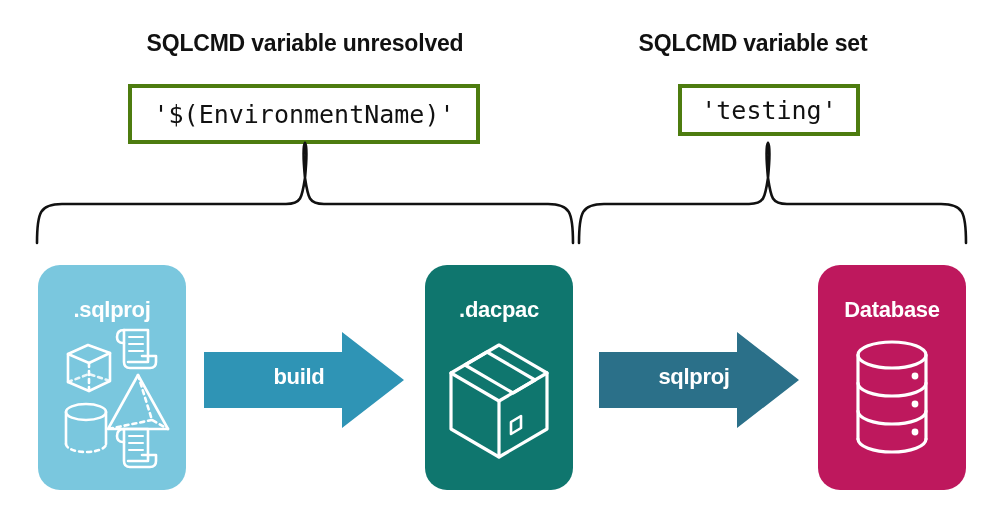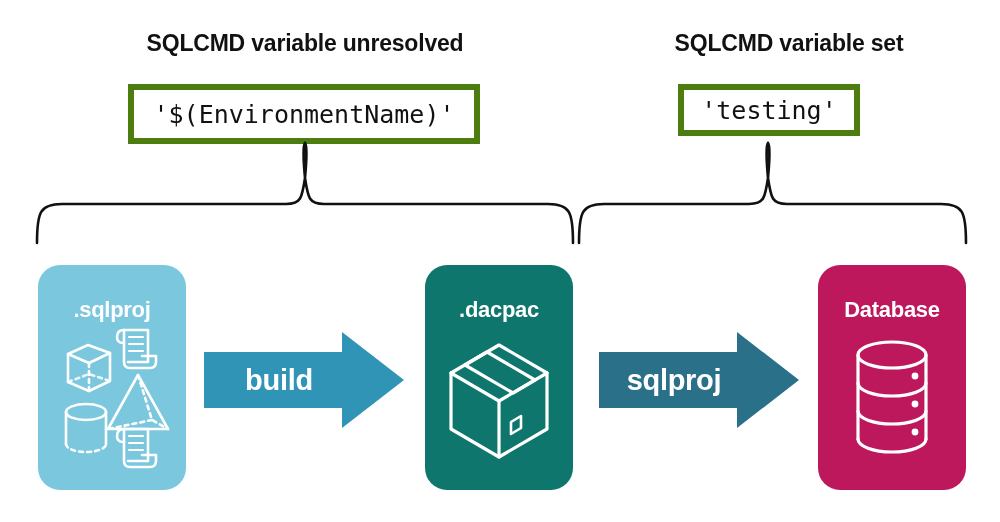--- a/index.html
+++ b/index.html
@@ -24,27 +24,27 @@
     position: absolute;
     font-family: "Liberation Sans", sans-serif;
     font-weight: bold;
     font-size: 23px;
     color: #111111;
     letter-spacing: -0.2px;
     white-space: nowrap;
     text-align: center;
   }
   #heading-left  { left: 0;   top: 30px; width: 610px; }
-  #heading-right { left: 594px; top: 30px; width: 390px; }
+  #heading-right { left: 558px; top: 30px; width: 390px; }
 
   
   .code-box {
     position: absolute;
     box-sizing: border-box;
-    border: 6px solid #4d7c0f;
+    border: 4px solid #4d7c0f;
     background: #ffffff;
     display: flex;
     align-items: center;
     justify-content: center;
     font-family: "DejaVu Sans Mono", monospace;
     font-size: 25px;
     color: #111111;
     letter-spacing: 0px;
     white-space: nowrap;
   }
@@ -100,26 +100,26 @@
     top: 330px;
     width: 220px;
     height: 100px;
   }
   #arrow-build  { left: 200px; }
   #arrow-deploy { left: 595px; }
   .arrow-svg { position: absolute; left: 0; top: 0; }
   .arrow-label {
     position: absolute;
     top: 34px;
-    left: 4px;
+    left: 24px;
     width: 150px;
     text-align: center;
     font-family: "Liberation Sans", sans-serif;
     font-weight: bold;
-    font-size: 29px;
+    font-size: 22px;
     color: #ffffff;
     letter-spacing: -0.3px;
     white-space: nowrap;
   }
 </style>
 </head>
 <body>
 
 <div id="canvas">
 

